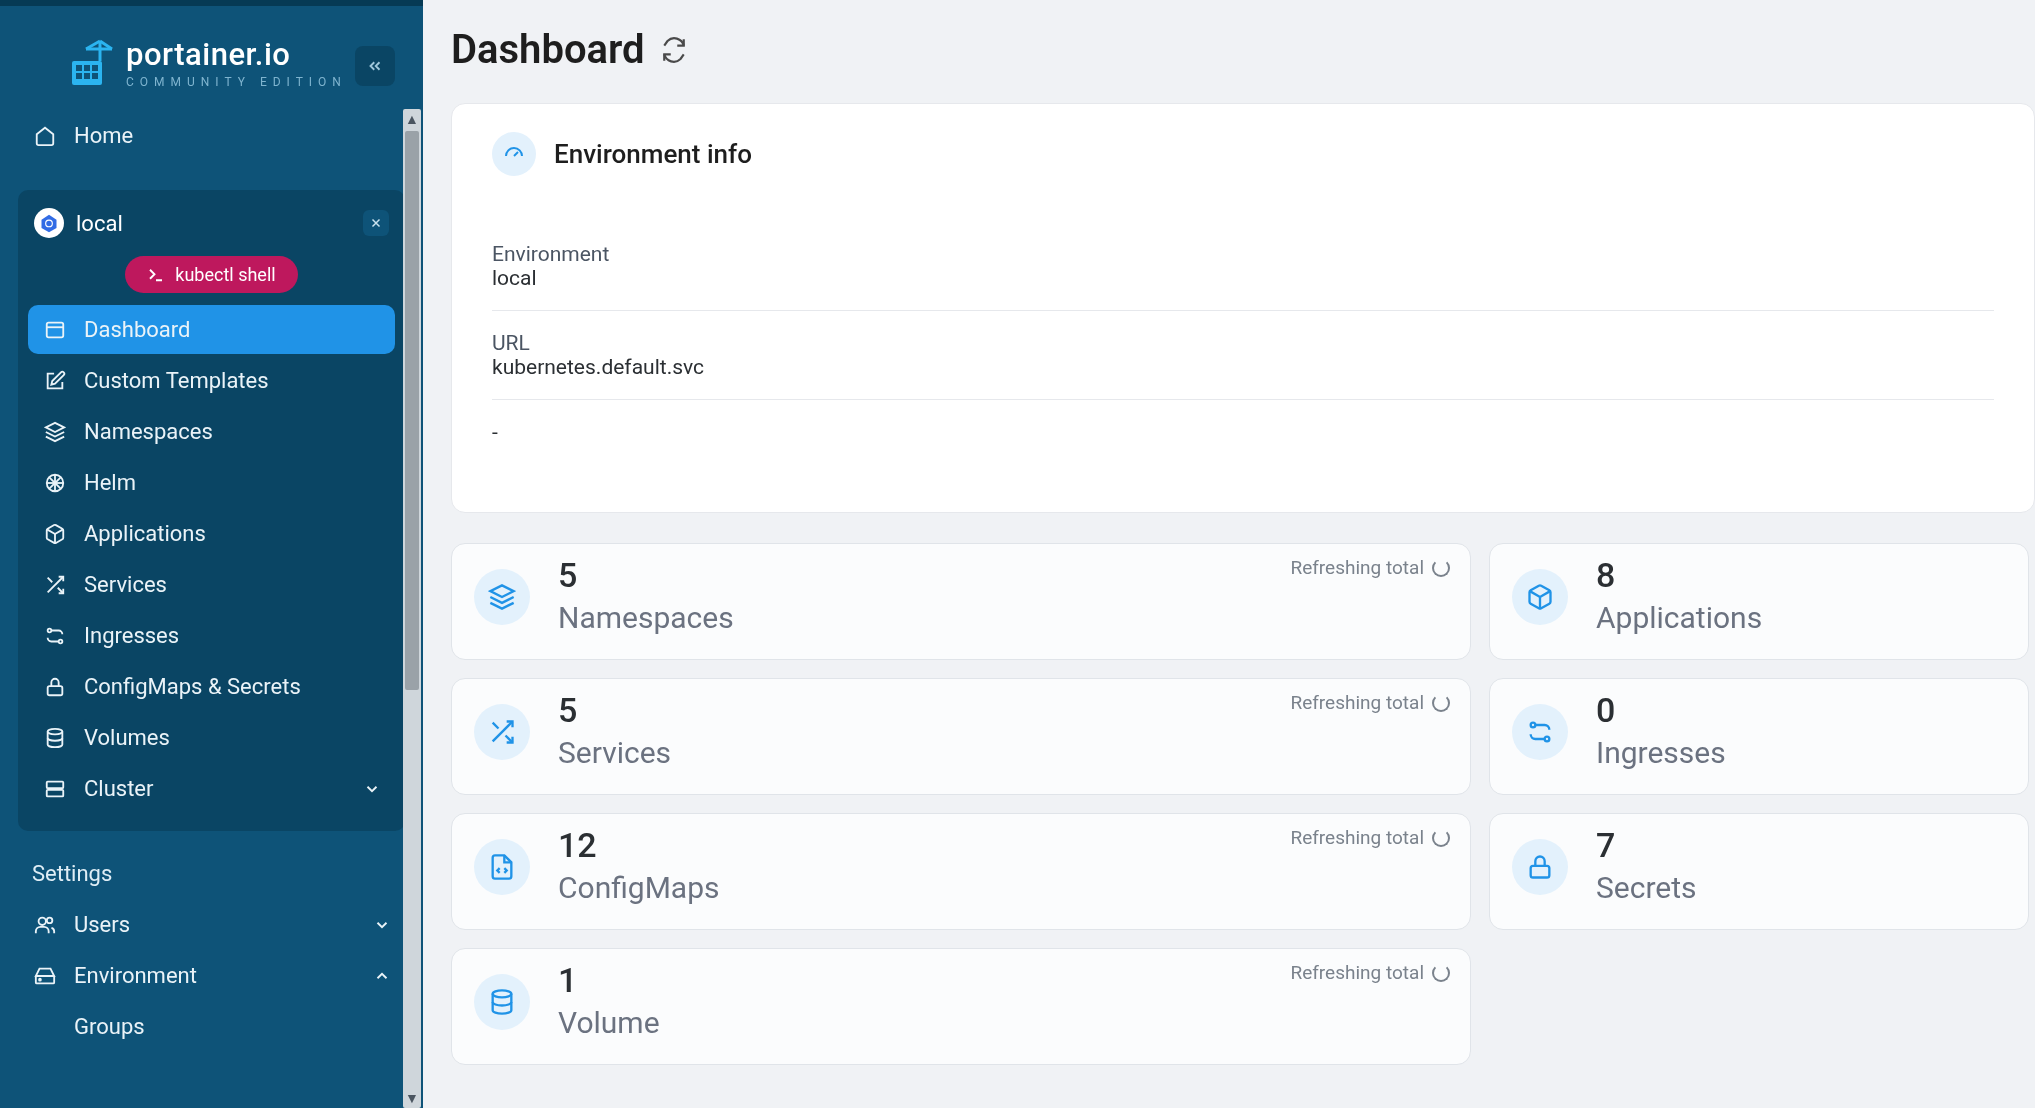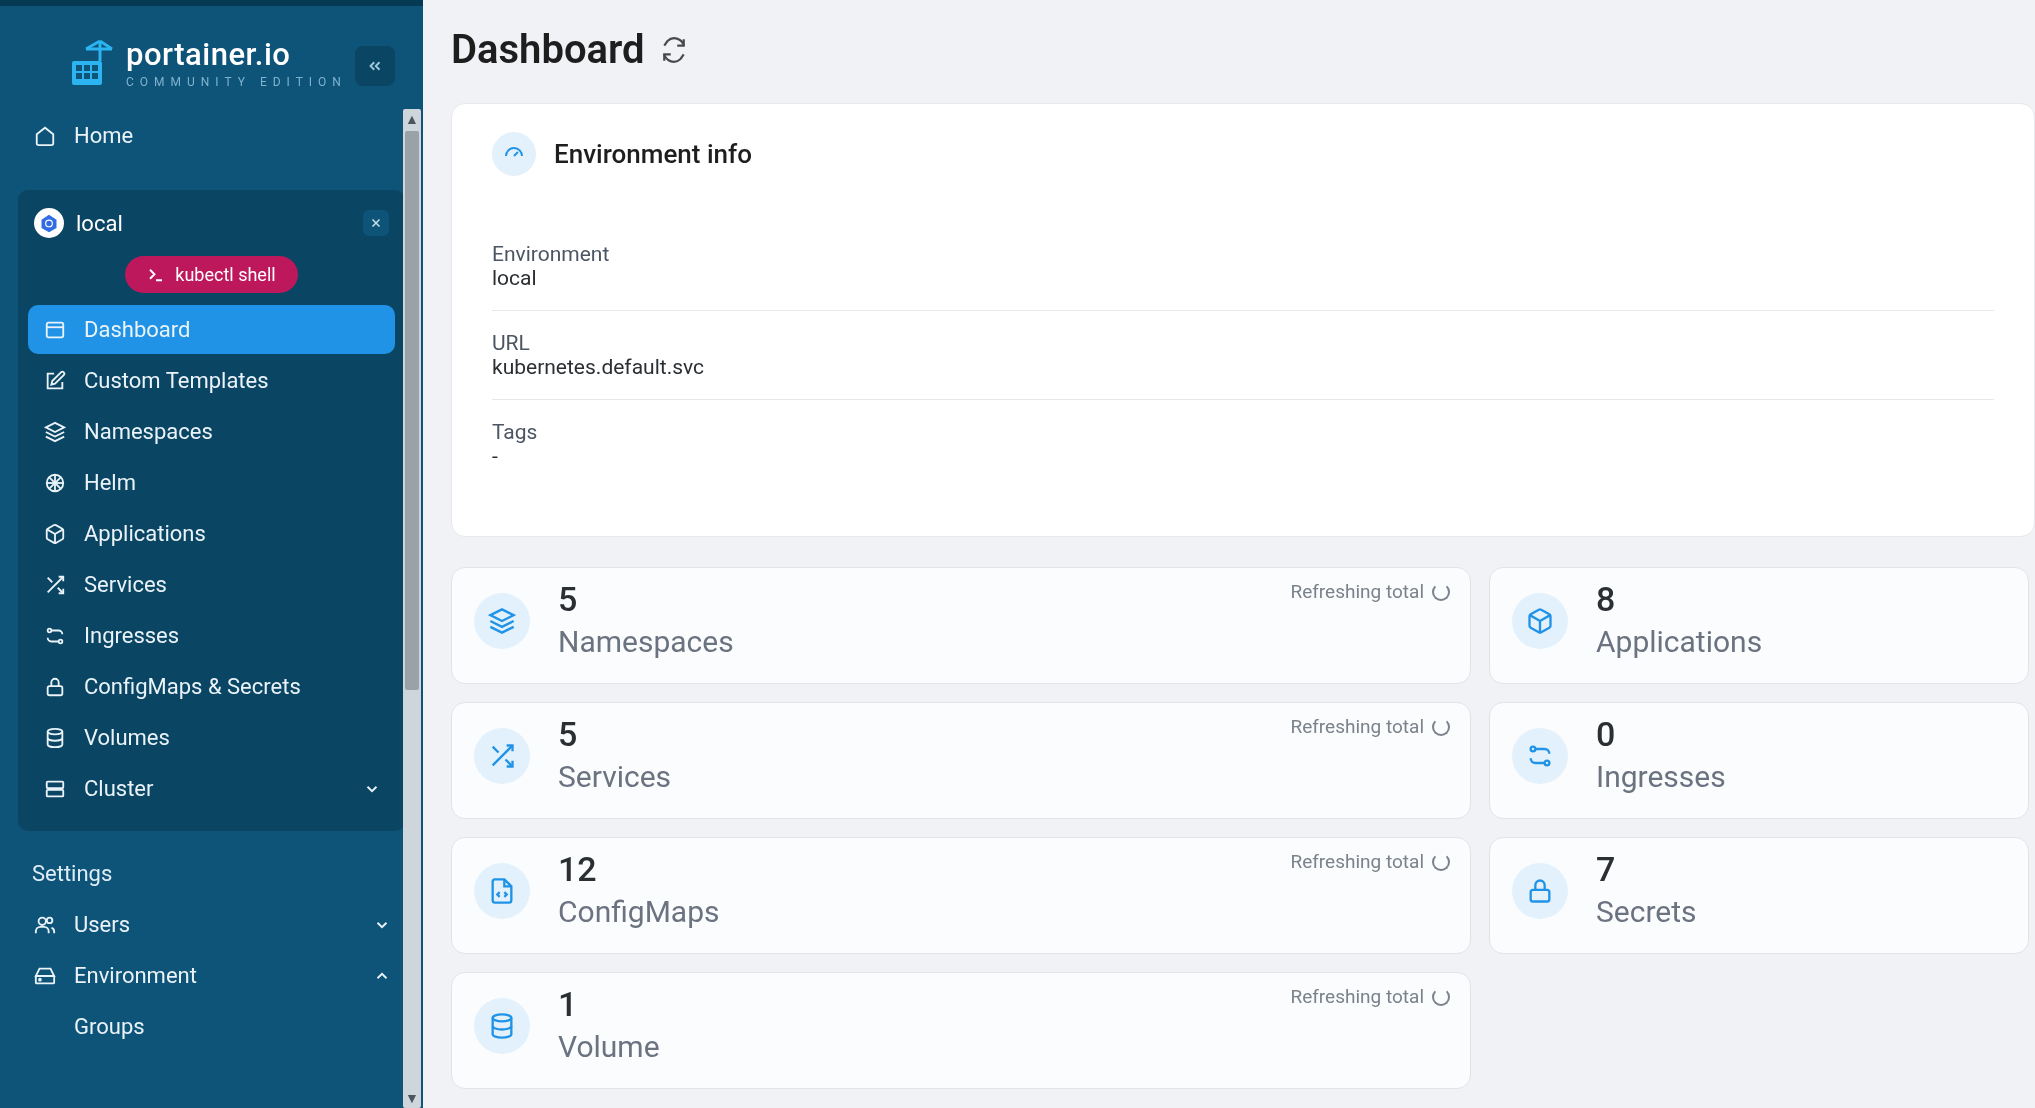--- a/index.html
+++ b/index.html
@@ -503,21 +503,20 @@
     </div>
     <div class="info-row">
       <span class="info-label">Environment</span>
       <span class="info-value">local</span>
     </div>
     <div class="info-row">
       <span class="info-label">URL</span>
       <span class="info-value">kubernetes.default.svc</span>
     </div>
     <div class="info-row">
-      <span class="info-label">Tags</span>
       <span class="info-value">-</span>
     </div>
   </section>
 
   <div class="cards">
 
     <div class="card wide">
       <div class="refreshing">
         <span>Refreshing total</span>
         <span class="spin"></span>

